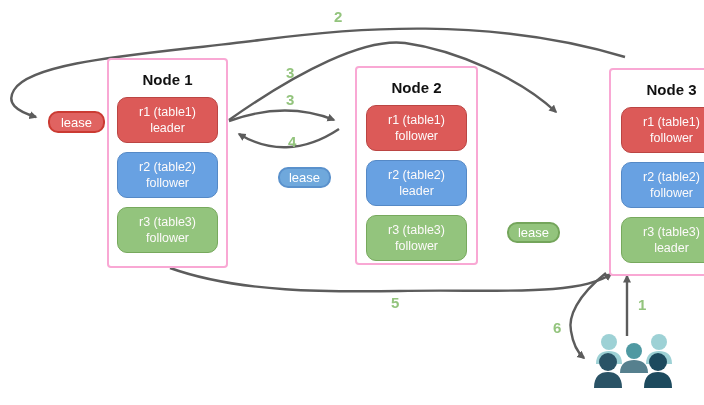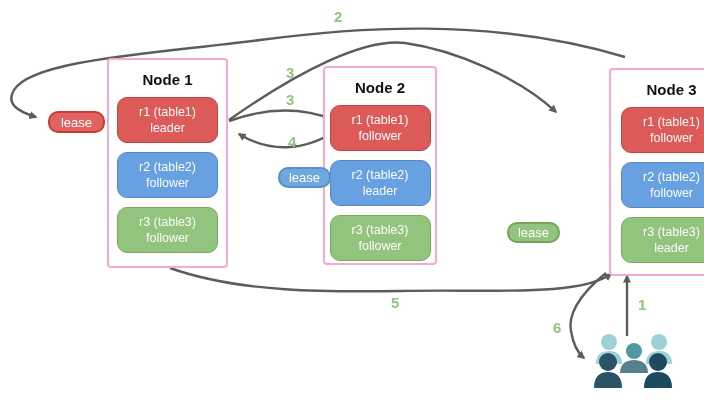--- a/index.html
+++ b/index.html
@@ -3,21 +3,21 @@
 <meta charset="utf-8">
 <style>
   html,body{margin:0;padding:0;background:#fff;}
   .canvas{position:relative;width:704px;height:405px;background:#ffffff;
     font-family:"Liberation Sans",sans-serif;overflow:hidden;}
   svg.arrows{position:absolute;left:0;top:0;width:704px;height:405px;pointer-events:none;}
 
   .node{position:absolute;background:#fff;border:2px solid #f9a8d4;border-radius:4px;
     display:flex;flex-direction:column;align-items:center;box-sizing:border-box;}
   #node1{left:107px;top:58px;width:121px;height:210px;}
-  #node2{left:323px;top:66px;width:114px;height:199px;}
+  #node2{left:355px;top:66px;width:123px;height:199px;}
   #node3{left:565px;top:68px;width:125px;height:208px;margin-left:44px;}
   .node-title{margin-top:11px;font-weight:bold;font-size:15px;color:#111;}
 
   .replica{width:101px;height:46px;border-radius:10px;display:flex;flex-direction:column;
     align-items:center;justify-content:center;color:#fdfafa;font-size:12.5px;line-height:1.28;
     box-sizing:border-box;margin-top:9px;text-align:center;}
   .replica:first-of-type{margin-top:7px;}
   .replica.red{background:#dc5a58;border:1.5px solid #bb4543;}
   .replica.blue{background:#68a1e2;border:1.5px solid #5589c6;}
   .replica.green{background:#93c47d;border:1.5px solid #77a95d;}

